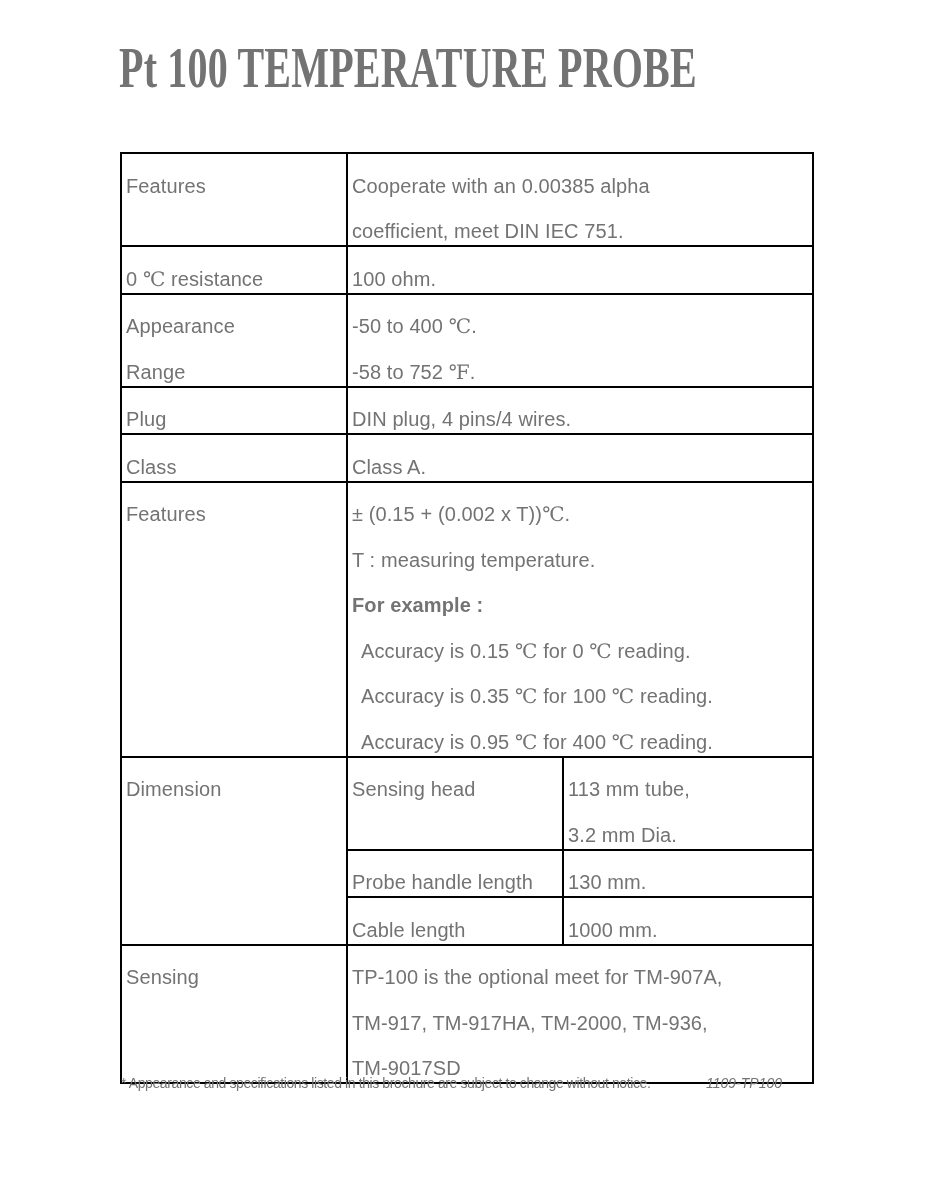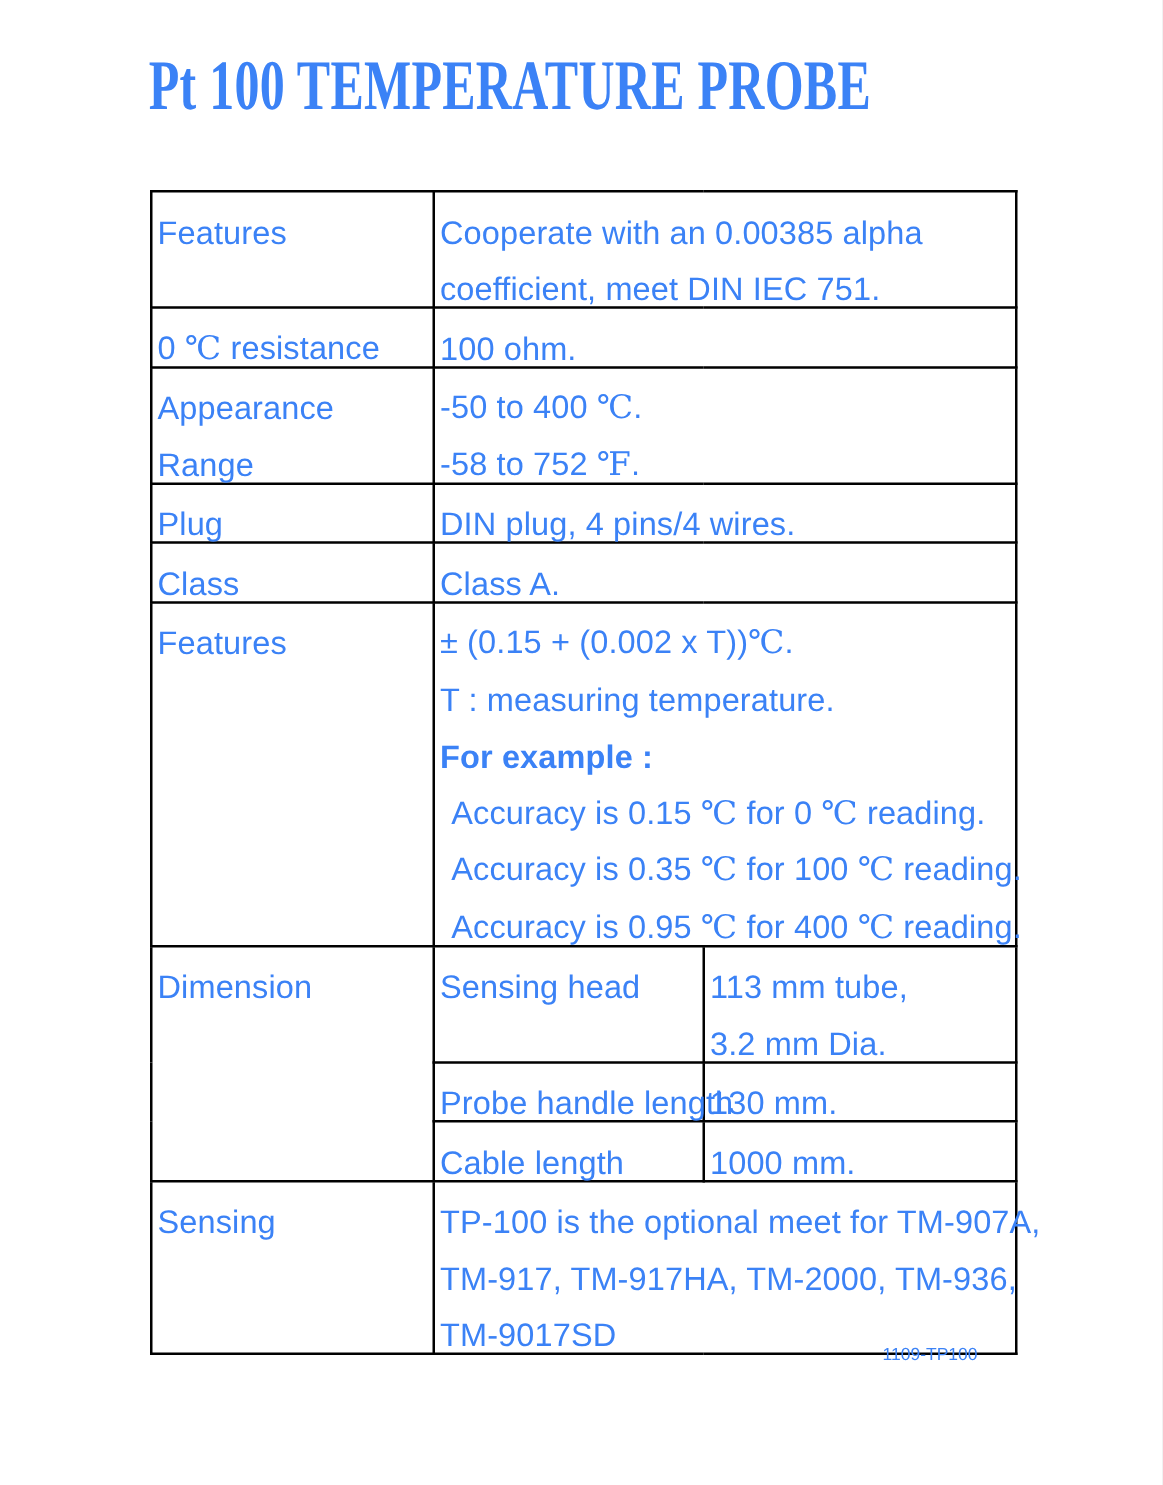--- a/index.html
+++ b/index.html
@@ -1,21 +1,21 @@
 <!DOCTYPE html>
 <html><head>
 <meta charset="utf-8">
 <style>
   * { margin:0; padding:0; box-sizing:border-box; }
   html,body { background:#e8e8e8; }
   .page {
     position:relative;
     width:930px; height:1188px;
     background:#ffffff;
-    color:#3b82f6;
+    color:#737373;
     font-family:"Liberation Sans","DejaVu Sans",sans-serif;
     margin:0 auto;
     overflow:hidden;
   }
 
   
   .title {
     position:absolute; left:119px; top:40px;
     font-family:"Liberation Serif","DejaVu Serif",serif;
     font-weight:bold;
@@ -37,21 +37,21 @@
   table.spec {
     position:absolute; left:120px; top:152px;
     width:692px;
     border-collapse:collapse;
     table-layout:fixed;
   }
   table.spec td {
     border:2px solid #000;
     vertical-align:top;
     padding:0 0 0 4px;
-    font-size:26px;
+    font-size:20px;
     overflow:visible;
   }
   .ln {
     height:45.5px;
     display:flex;
     align-items:flex-end;
     padding-bottom:2px;
   }
   .ln > span { line-height:24px; white-space:nowrap; letter-spacing:0.1px; }
   .ln.indent { padding-left:9px; }
@@ -62,20 +62,21 @@
   .footnote {
     position:absolute; left:121px; top:1074px;
     font-size:14px; line-height:18px;
     letter-spacing:-0.4px;
     white-space:nowrap;
   }
   .doccode {
     position:absolute; left:706px; top:1074px;
     font-size:14px; line-height:18px;
     white-space:nowrap;
+    font-style:italic;
   }
 </style>
 </head>
 <body>
 
 <div class="page">
 
   <div class="title">Pt 100 TEMPERATURE PROBE</div>
 
   <table class="spec">
@@ -247,15 +248,16 @@
               <span>TM-917, TM-917HA, TM-2000, TM-936,</span>
             </div>
         <div class="ln">
               <span>TM-9017SD</span>
             </div>
       </td>
     </tr>
   </tbody>
     </table>
 
+  <div class="footnote">* Appearance and specifications listed in this brochure are subject to change without notice.</div>
   <div class="doccode">1109-TP100</div>
 
 </div>
 
 </body></html>

